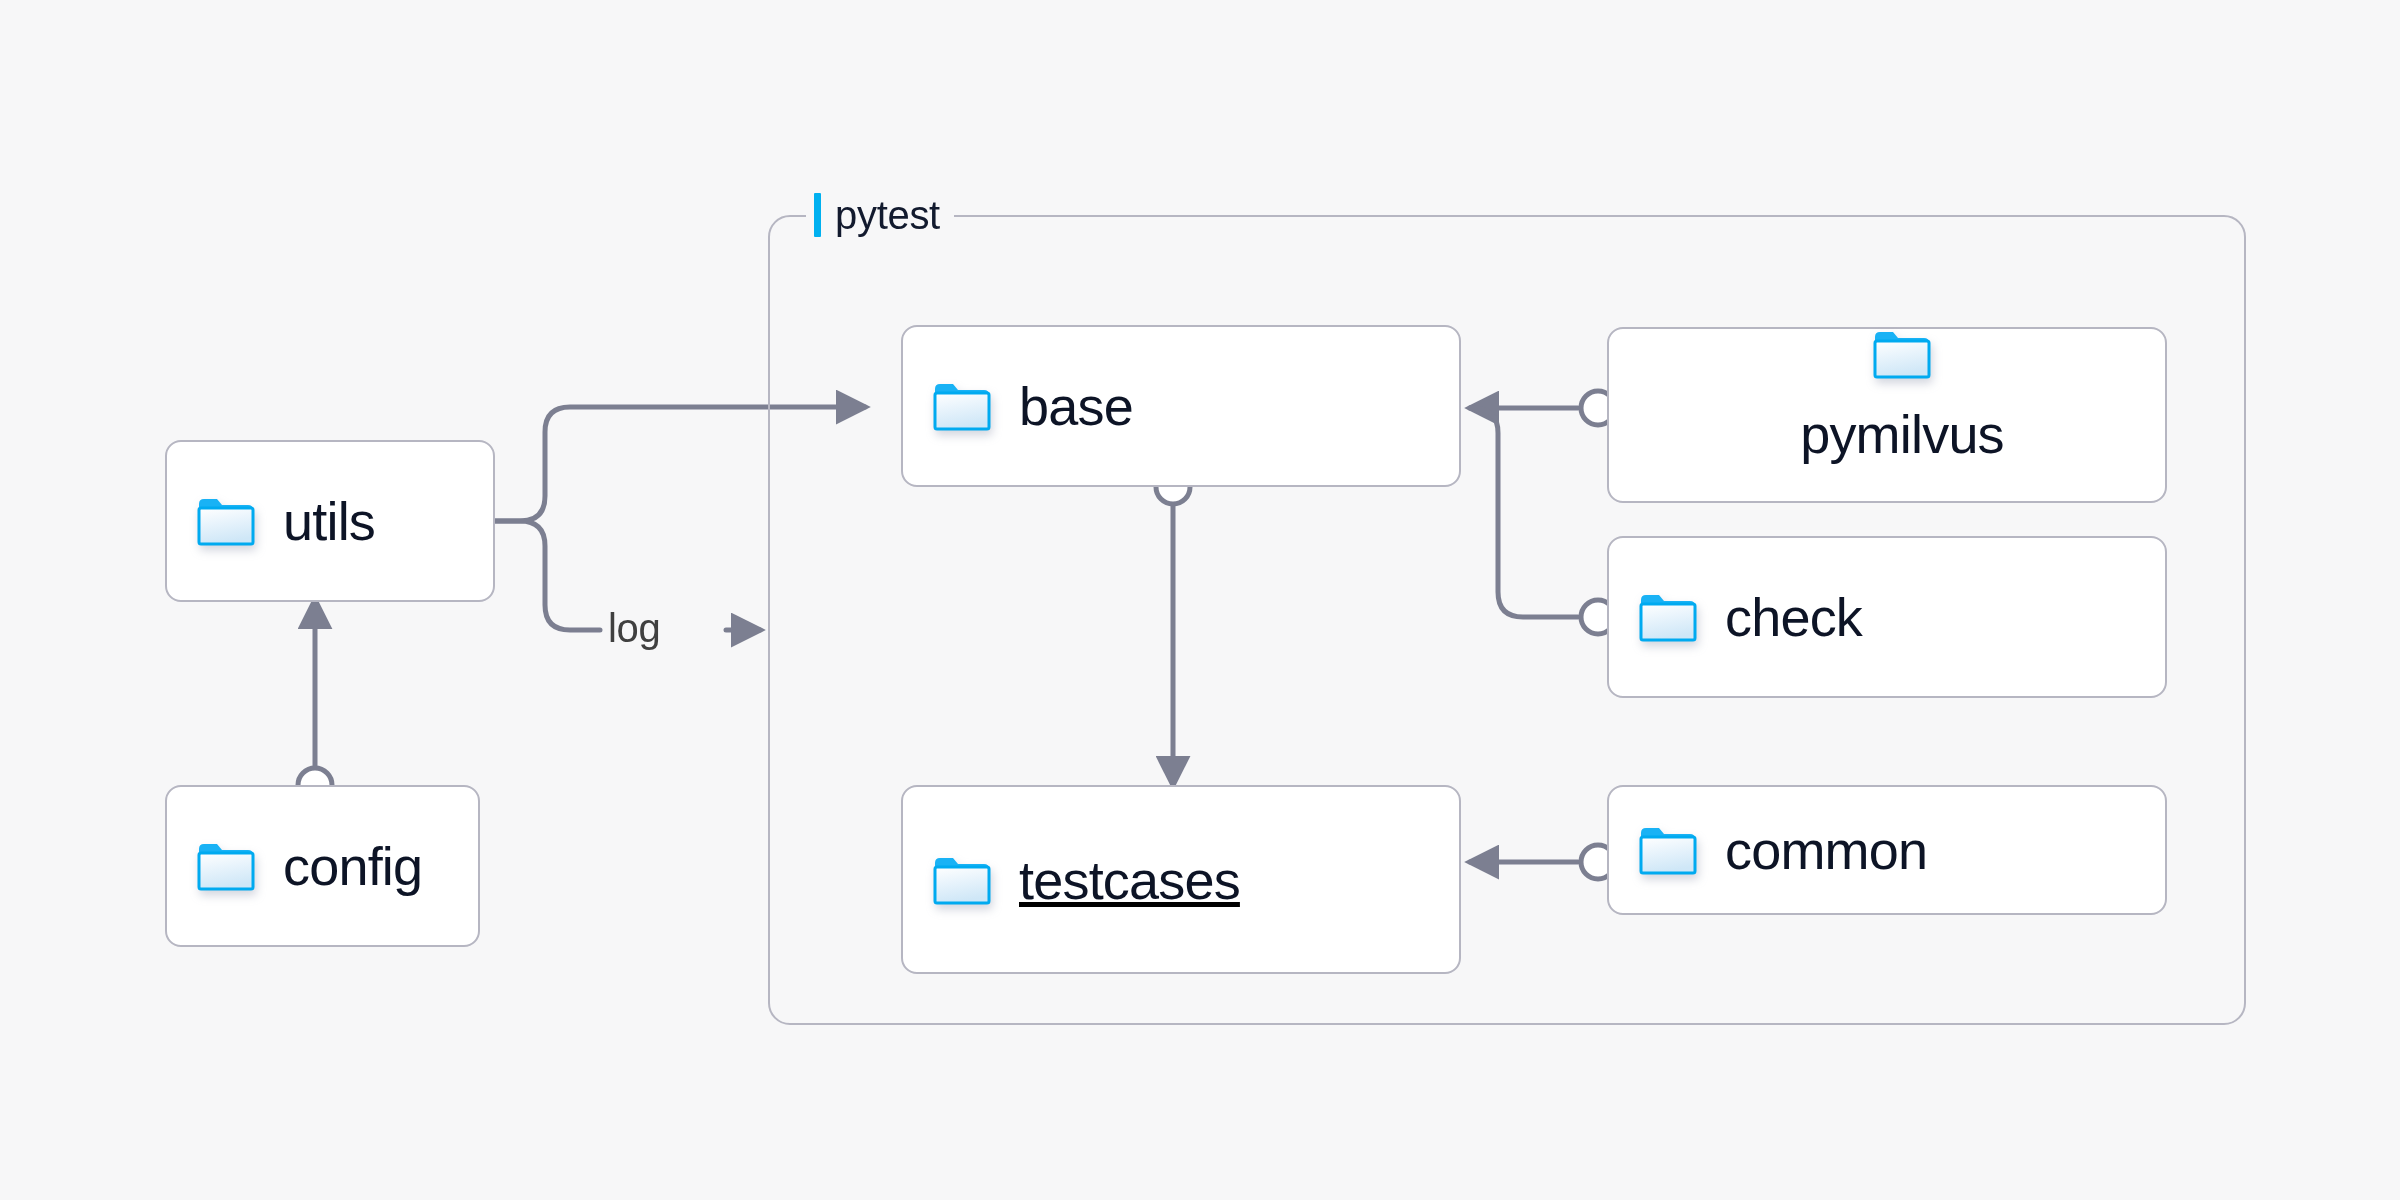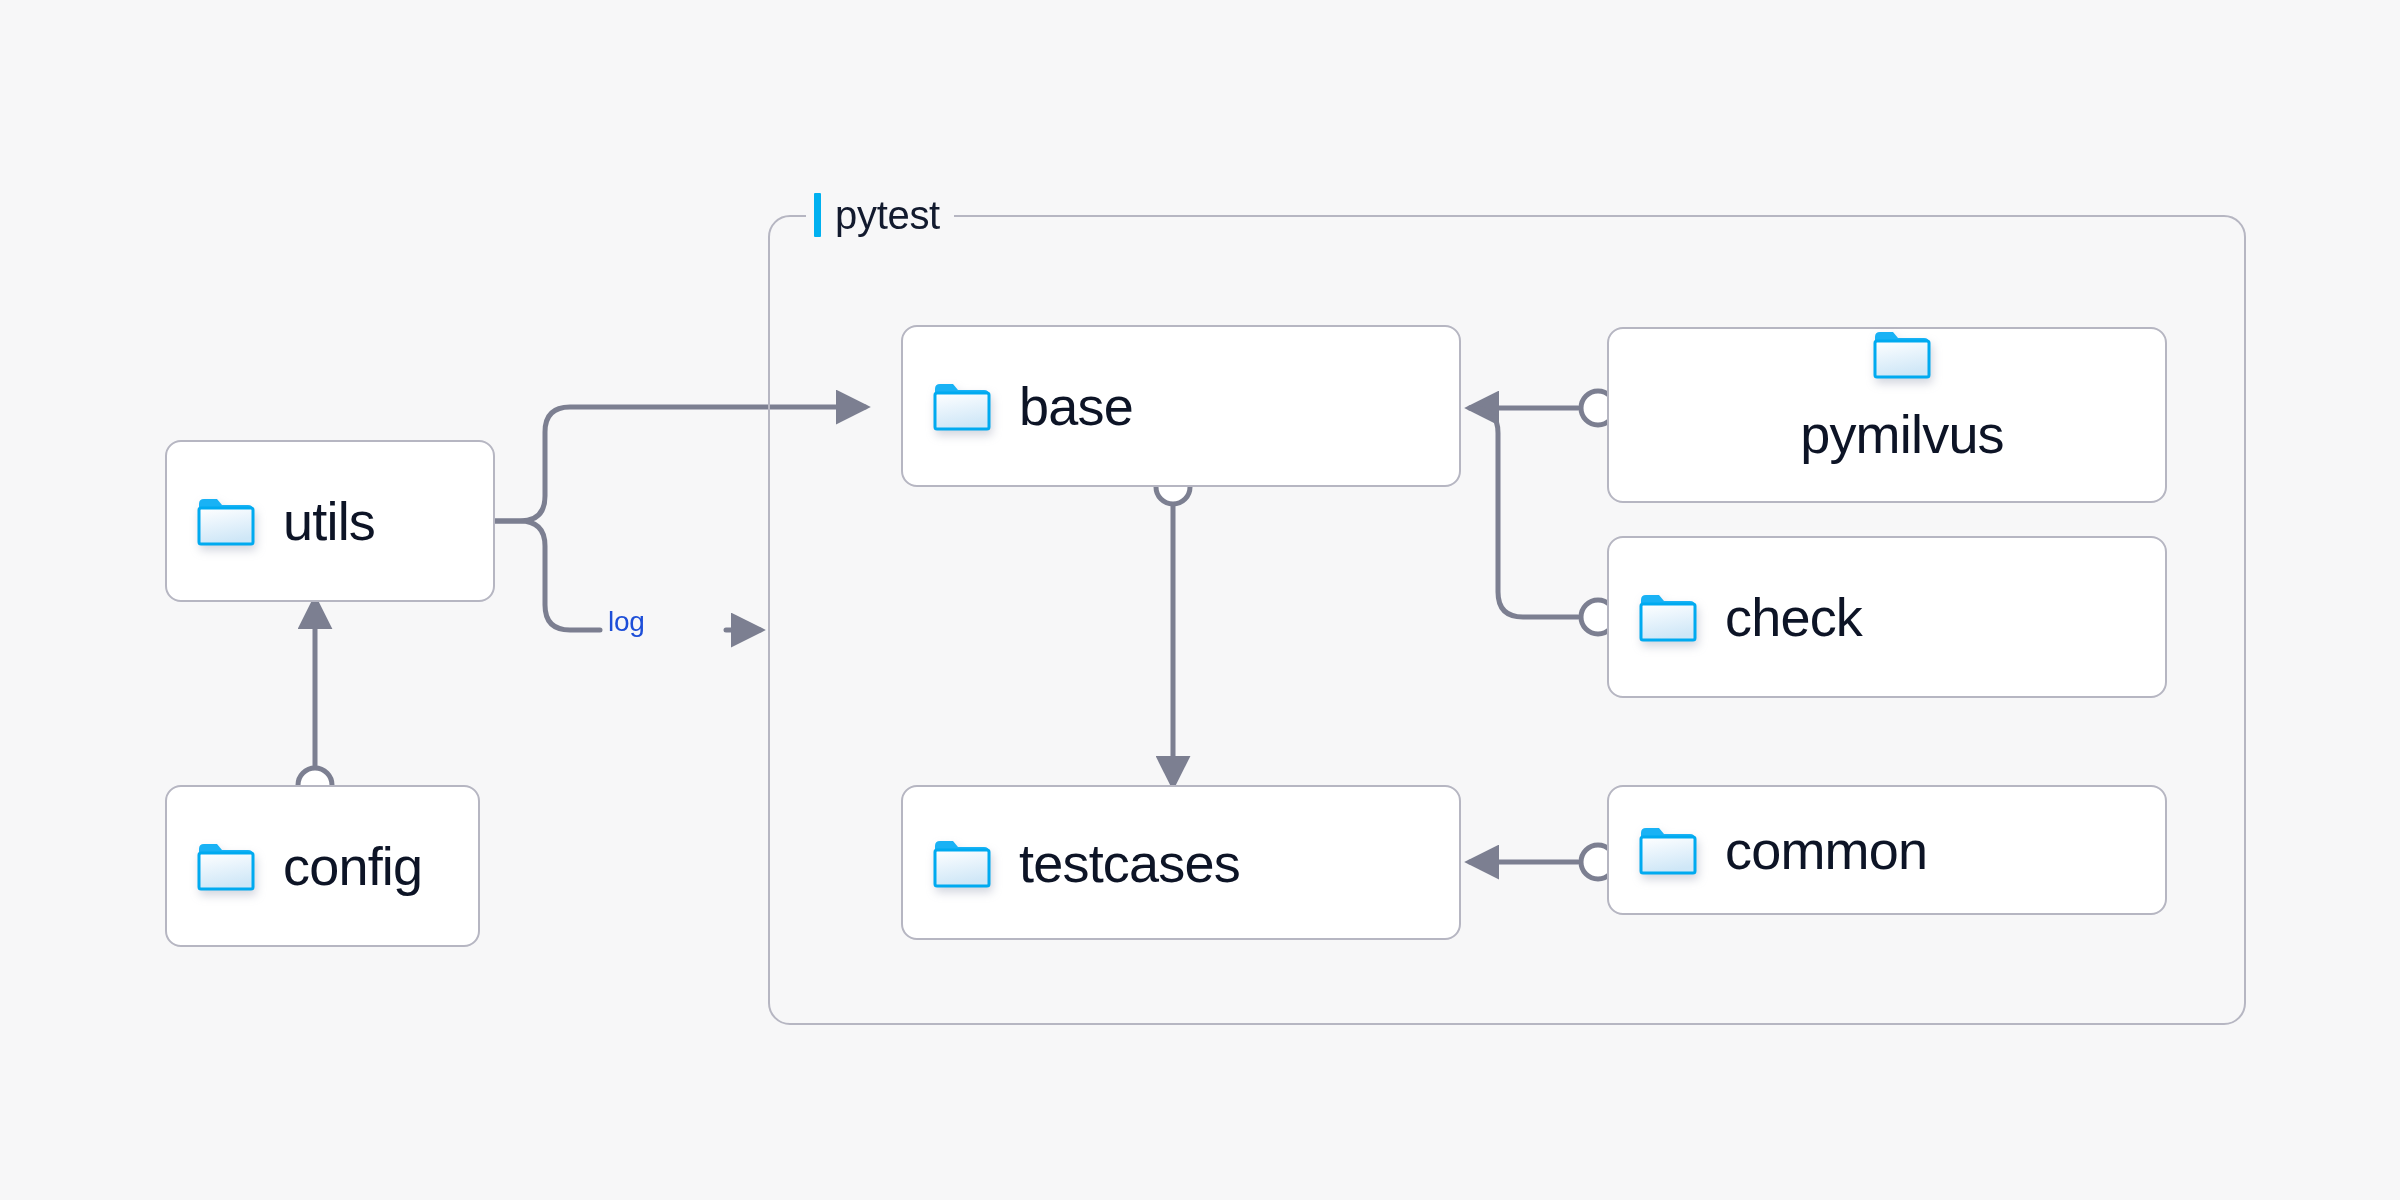--- a/index.html
+++ b/index.html
@@ -82,22 +82,22 @@
   .folder-icon {
     flex: none;
     width: 58px;
     height: 50px;
     position: relative;
     filter: drop-shadow(2px 5px 5px rgba(110,120,150,0.30));
   }
   
   .edge-label {
     position: absolute;
-    font-size: 28px;
-    color: #1d4ed8;
+    font-size: 40px;
+    color: #404040;
     letter-spacing: -0.3px;
     line-height: 1;
     white-space: nowrap;
   }
   
 </style>
 </head>
 <body>
 
 <div id="canvas">
@@ -171,21 +171,21 @@
   <div class="node" style="left:892px; top:325px; width:560px; height:162px;">
     <span class="folder-icon">
       <svg viewBox="0 0 58 50" width="58" height="50" xmlns="http://www.w3.org/2000/svg">
         <path d="M2 8 Q2 3 7 3 L20 3 L25 9 L51 9 Q56 9 56 14 L56 15 L2 15 Z" fill="#19b2f5"></path>
         <rect x="2" y="12" width="54" height="36" rx="2" fill="url(#folderGrad)" stroke="#00aaf0" stroke-width="3"></rect>
       </svg>
     </span>
     <span class="node-label">base</span>
   </div>
 
-  <div class="node" style="left:892px; top:785px; width:560px; height:155px;">
+  <div class="node" style="left:892px; top:785px; width:560px; height:189px;text-decoration:underline;">
     <span class="folder-icon">
       <svg viewBox="0 0 58 50" width="58" height="50" xmlns="http://www.w3.org/2000/svg">
         <path d="M2 8 Q2 3 7 3 L20 3 L25 9 L51 9 Q56 9 56 14 L56 15 L2 15 Z" fill="#19b2f5"></path>
         <rect x="2" y="12" width="54" height="36" rx="2" fill="url(#folderGrad)" stroke="#00aaf0" stroke-width="3"></rect>
       </svg>
     </span>
     <span class="node-label">testcases</span>
   </div>
 
   <div class="node" style="left:1598px; top:327px; width:560px; height:176px;flex-direction:column;">

